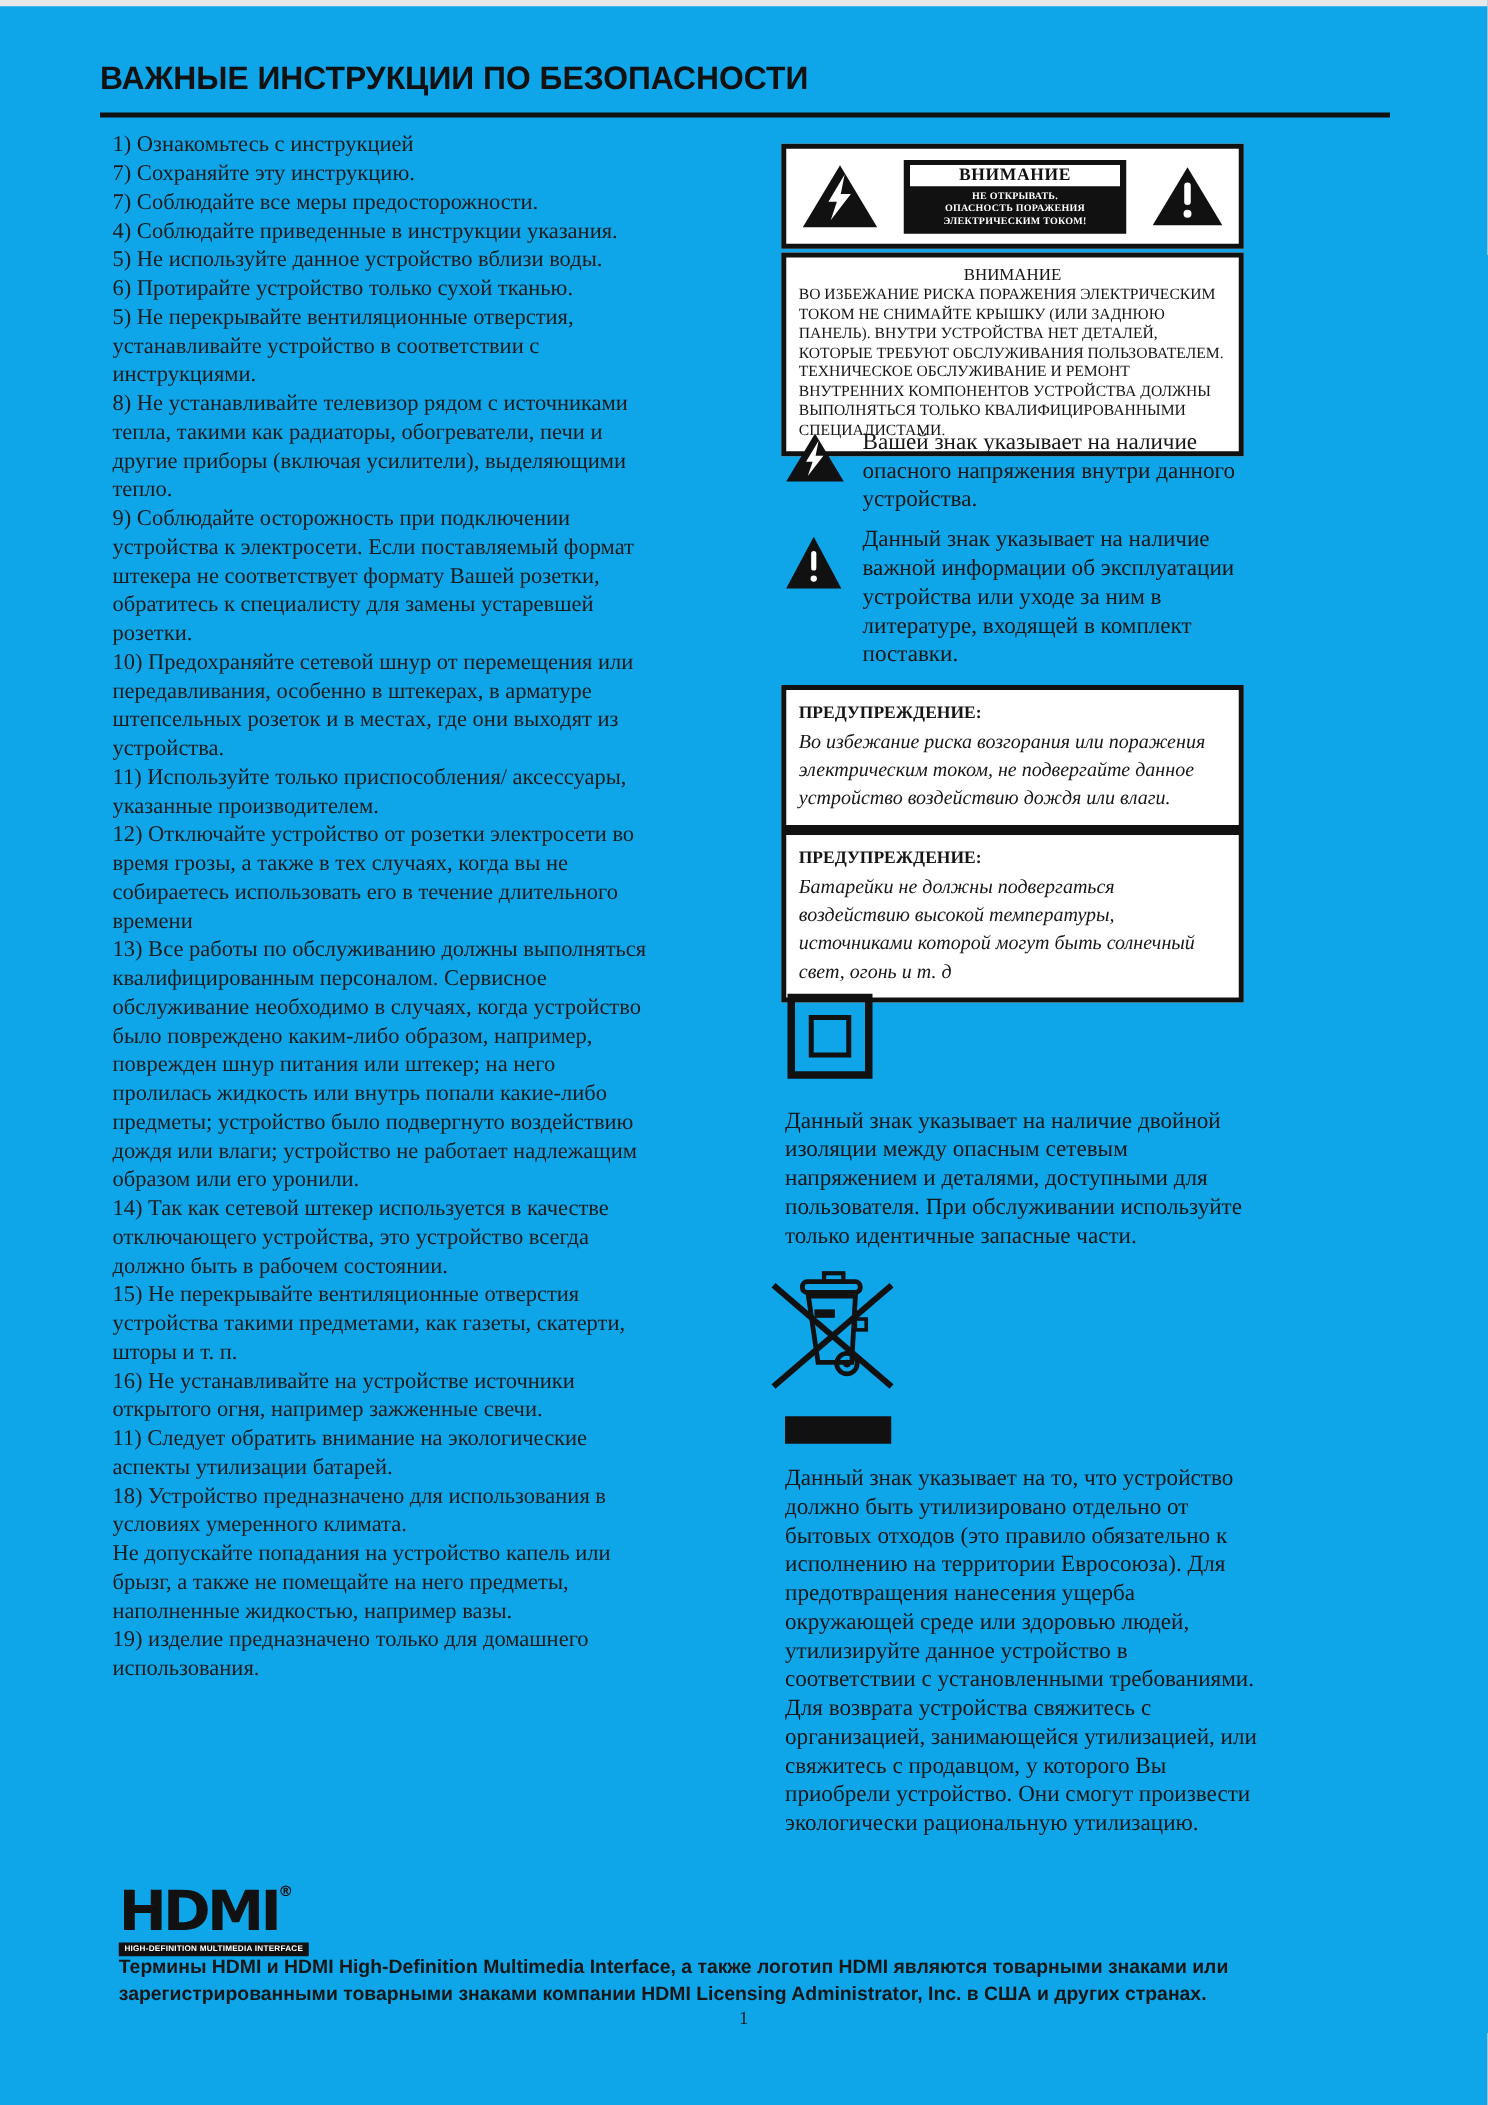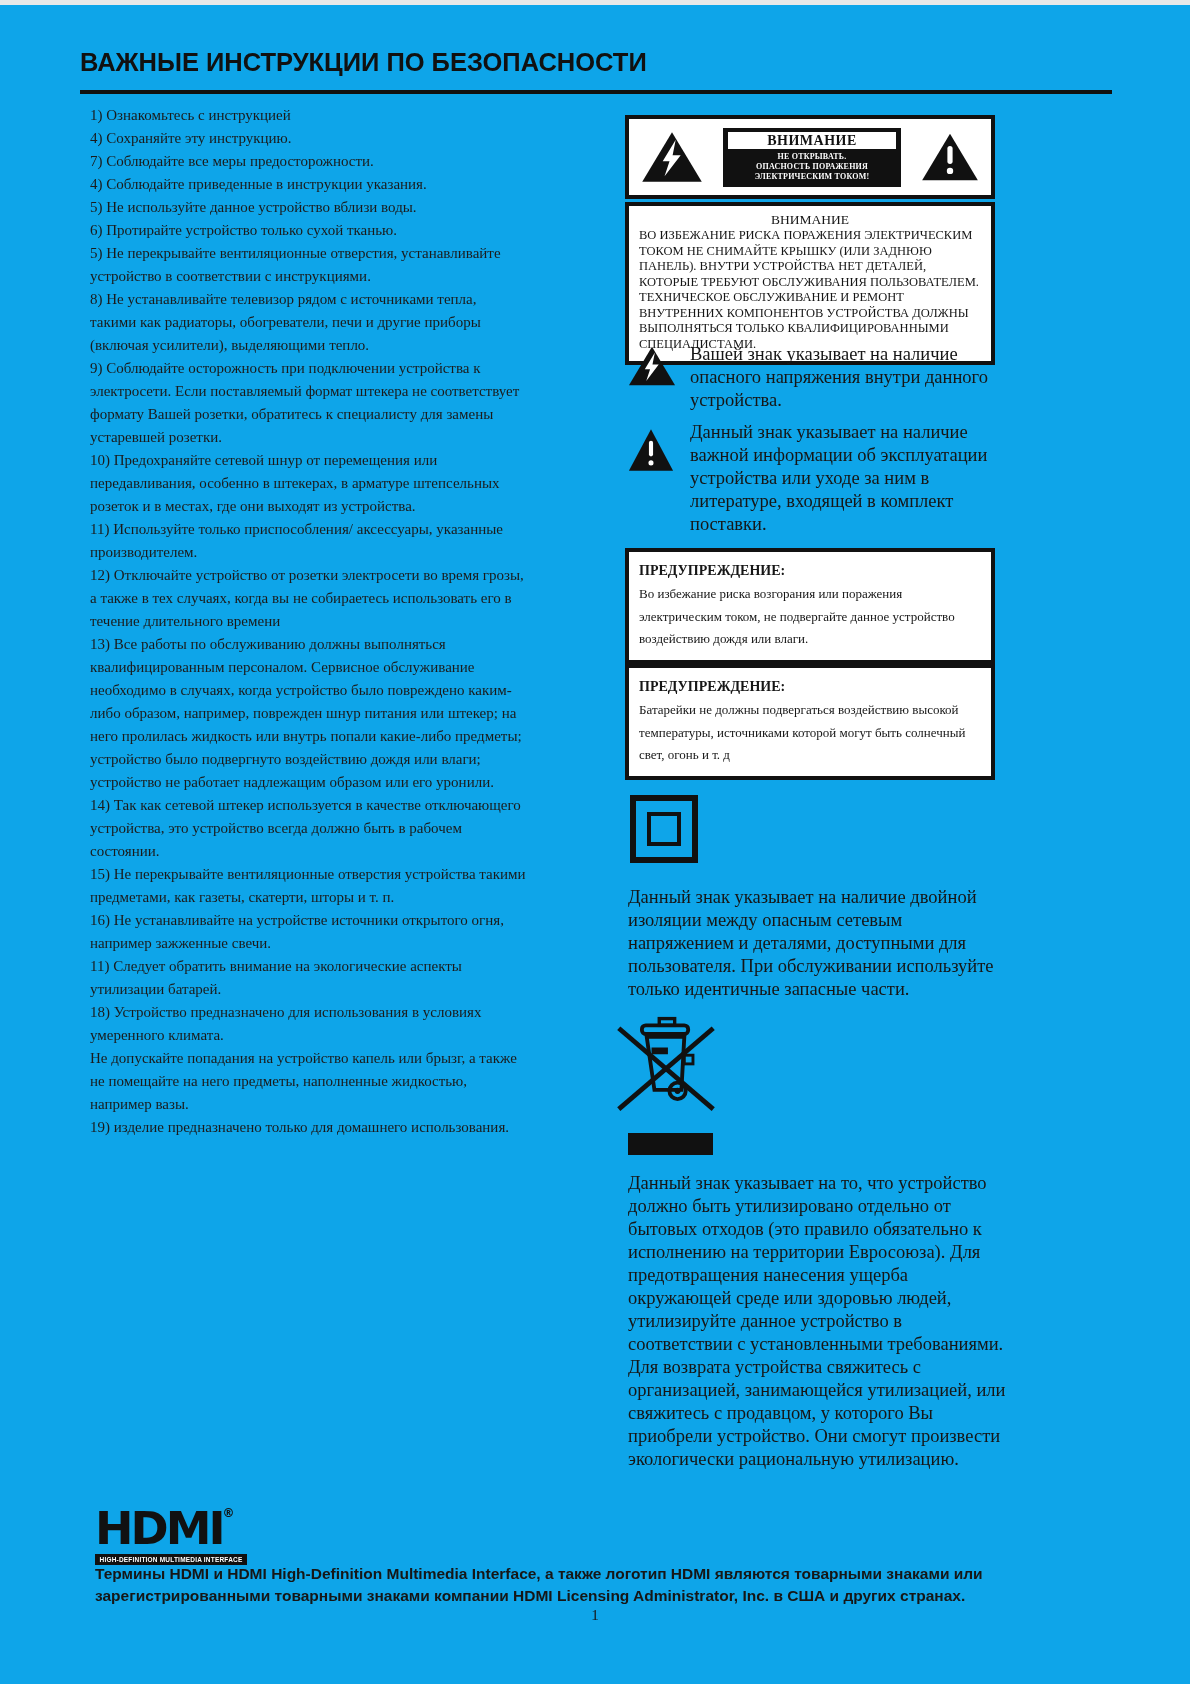--- a/index.html
+++ b/index.html
@@ -12,21 +12,21 @@
   .title{
     position:absolute;left:80px;top:42px;margin:0;
     font-family:"Liberation Sans","DejaVu Sans",sans-serif;
     font-weight:bold;font-size:26px;letter-spacing:0px;color:#111;
     transform:scaleX(.98);transform-origin:left;
   }
   .title-rule{position:absolute;left:80px;top:85px;width:1032px;height:4px;background:#111;}
   
   .left-col{
     position:absolute;left:90px;top:99px;width:436px;
-    font-size:15px;line-height:23px;color:#1b1b1b;
+    font-size:18px;line-height:23px;color:#1b1b1b;
   }
   .instr{margin:0;}
   
   .warn-header-box{
     position:absolute;left:625px;top:110px;width:370px;height:84px;
     border:4px solid #111;box-sizing:border-box;
     display:flex;align-items:center;justify-content:space-between;
     padding:0 12px;background:#fff;
   }
   .tri{display:block;}
@@ -54,21 +54,21 @@
   .sym-note-1{left:628px;top:338px;}
   .sym-note-2{left:628px;top:416px;justify-content:center;}
   
   .warn-box{
     position:absolute;left:625px;width:370px;border:4px solid #111;
     box-sizing:border-box;background:#fff;padding:7px 10px 9px;
   }
   .warn-box-a{top:543px;}
   .warn-box-b{top:659px;}
   .warn-box .wtitle{font-weight:bold;font-size:14px;line-height:24px;}
-  .warn-box .wtext{font-size:13px;line-height:22.5px;}
+  .warn-box .wtext{font-size:16px;line-height:22.5px;font-style:italic;}
   
   .insul-icon{
     position:absolute;left:630px;top:790px;width:68px;height:68px;
     border:6px solid #111;box-sizing:border-box;
     display:flex;align-items:center;justify-content:center;
   }
   .insul-inner{width:34px;height:34px;border:4px solid #111;box-sizing:border-box;}
   .insul-note{position:absolute;left:628px;top:881px;width:378px;font-size:18.5px;line-height:23px;}
   
   .weee-icon{position:absolute;left:613px;top:1002px;}
@@ -98,21 +98,21 @@
 </head>
 <body>
 
 <div class="page">
 
   <h1 class="title">ВАЖНЫЕ ИНСТРУКЦИИ ПО БЕЗОПАСНОСТИ</h1>
   <div class="title-rule"></div>
 
   <div class="left-col">
       <div class="instr">1) Ознакомьтесь с инструкцией</div>
-      <div class="instr">4) Сохраняйте эту инструкцию.</div>
+      <div class="instr">7) Сохраняйте эту инструкцию.</div>
       <div class="instr">7) Соблюдайте все меры предосторожности.</div>
       <div class="instr">4) Соблюдайте приведенные в инструкции указания.</div>
       <div class="instr">5) Не используйте данное устройство вблизи воды.</div>
       <div class="instr">6) Протирайте устройство только сухой тканью.</div>
       <div class="instr">5) Не перекрывайте вентиляционные отверстия, устанавливайте устройство в соответствии с инструкциями.</div>
       <div class="instr">8) Не устанавливайте телевизор рядом с источниками тепла, такими как радиаторы, обогреватели, печи и другие приборы (включая усилители), выделяющими тепло.</div>
       <div class="instr">9) Соблюдайте осторожность при подключении устройства к электросети. Если поставляемый формат штекера не соответствует формату Вашей розетки, обратитесь к специалисту для замены устаревшей розетки.</div>
       <div class="instr">10) Предохраняйте сетевой шнур от перемещения или передавливания, особенно в штекерах, в арматуре штепсельных розеток и в местах, где они выходят из устройства.</div>
       <div class="instr">11) Используйте только приспособления/ аксессуары, указанные производителем.</div>
       <div class="instr">12) Отключайте устройство от розетки электросети во время грозы, а также в тех случаях, когда вы не собираетесь использовать его в течение длительного времени</div>

